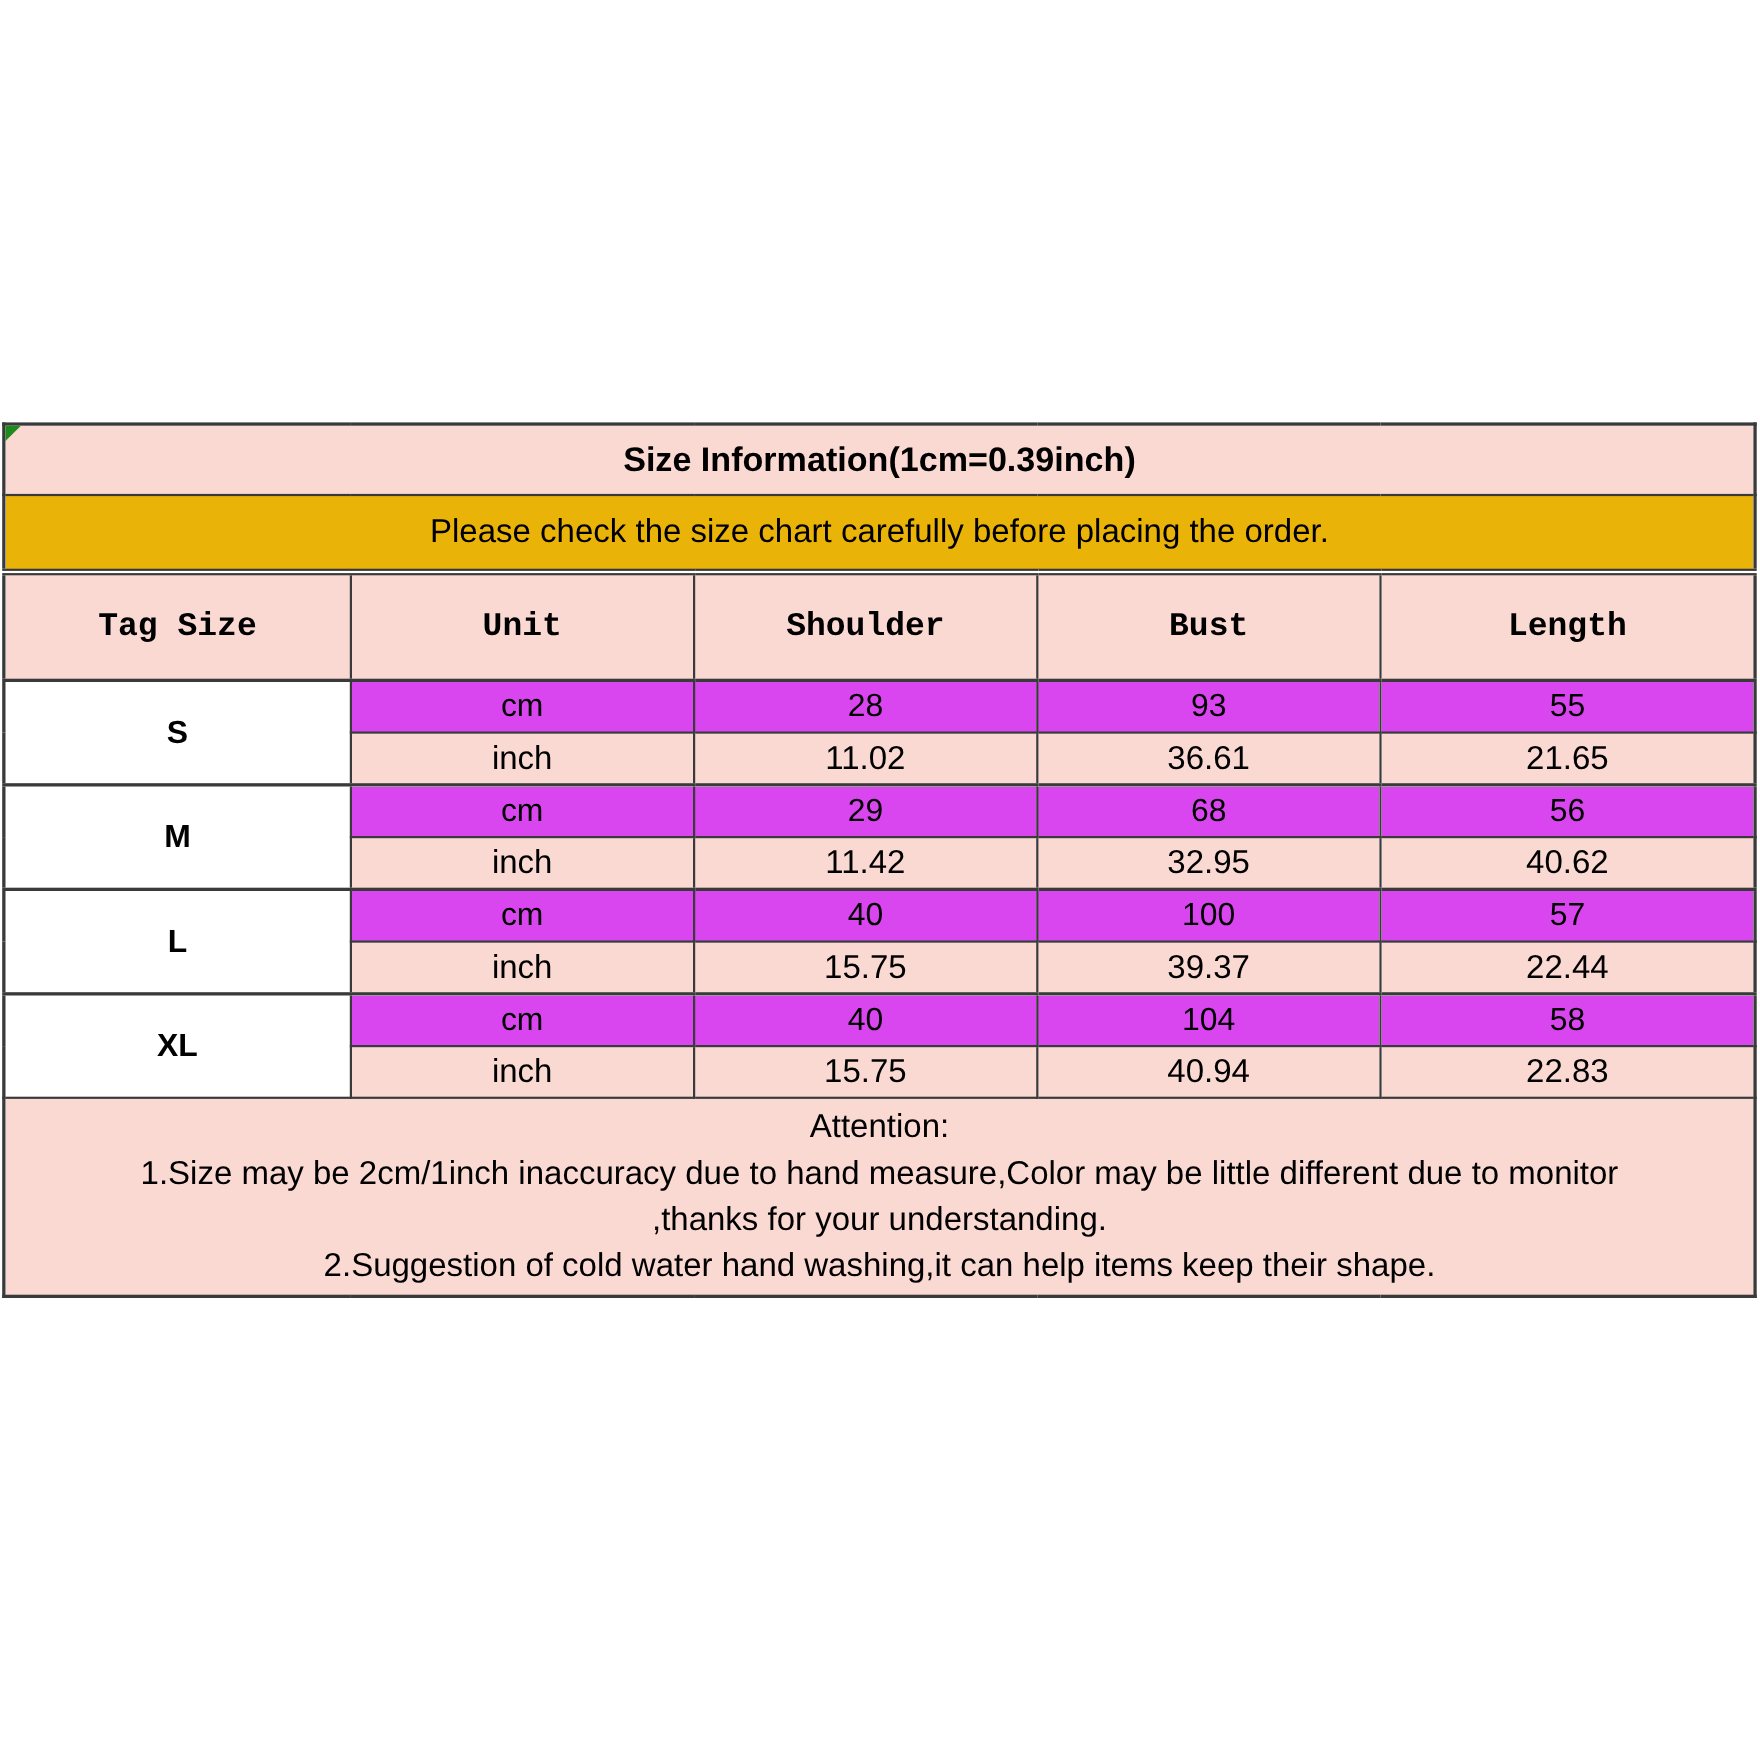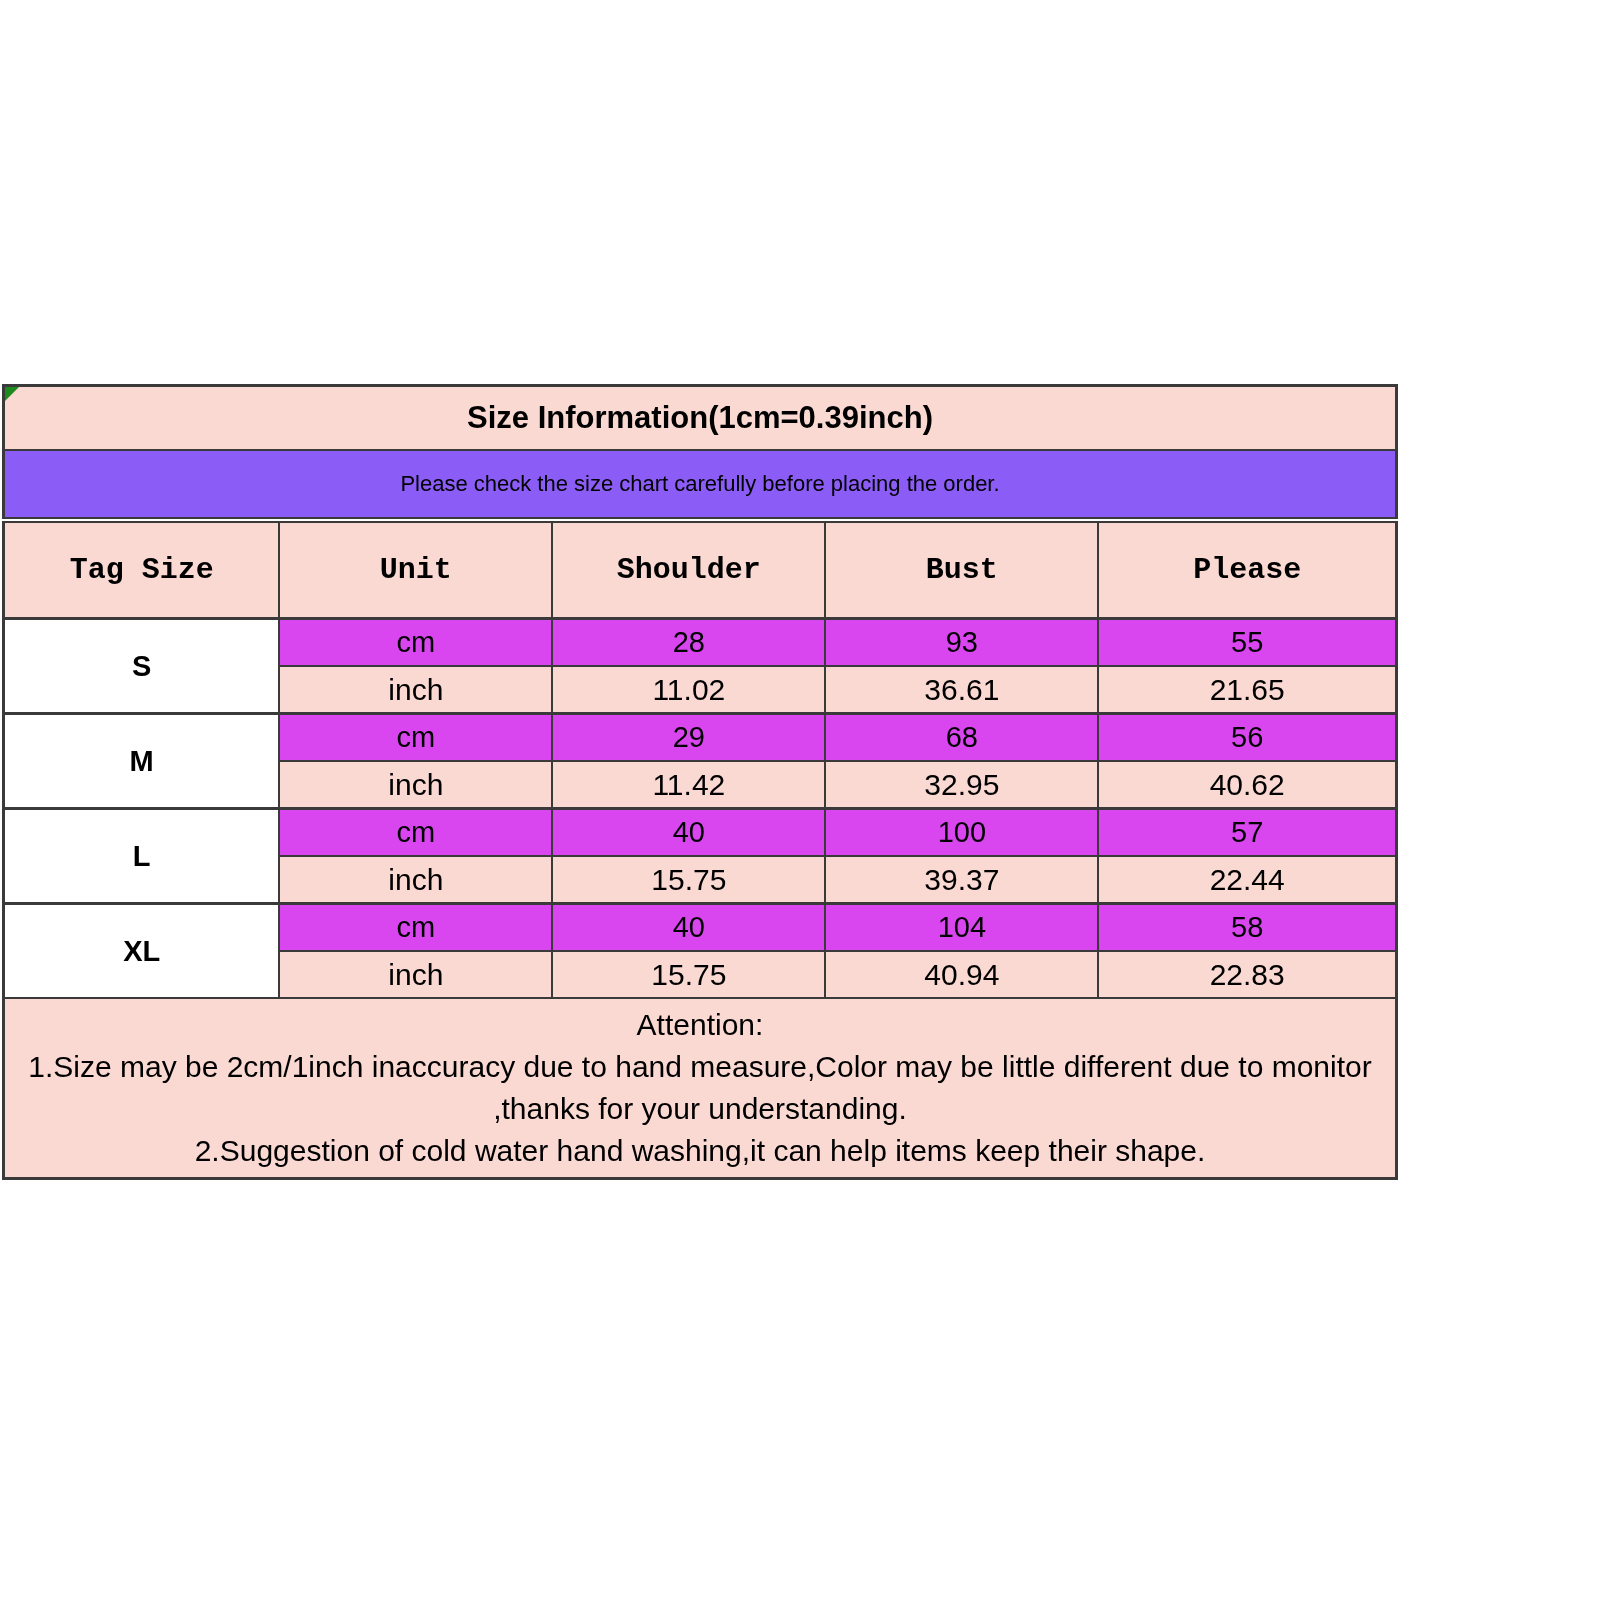--- a/index.html
+++ b/index.html
@@ -13,21 +13,21 @@
     height: 1600px;
     background: #ffffff;
     overflow: hidden;
     font-family: "Liberation Sans", sans-serif;
     color: #000000;
   }
   .size-table-wrap {
     position: absolute;
     left: 2px;
     top: 384px;
-    width: 1396px;
+    width: 1595px;
   }
   table.size-table {
     width: 100%;
     border-collapse: collapse;
     table-layout: fixed;
     border: 3px solid #3a3a3a;
   }
   .size-table td, .size-table th {
     border: 2px solid #3a3a3a;
     text-align: center;
@@ -36,23 +36,23 @@
     overflow: hidden;
   }
   .title-cell {
     background: #FBD9D3;
     height: 62px;
     font-size: 31px;
     font-weight: bold;
     border-bottom: 2px solid #3a3a3a;
   }
   .subtitle-cell {
-    background: #8b5cf6;
+    background: #eab308;
     height: 66px;
-    font-size: 22px;
+    font-size: 30px;
     font-weight: normal;
   }
   .header-row th {
     background: #FBD9D3;
     height: 94px;
     font-size: 30px;
     font-weight: bold;
     border-top: 6px double #3a3a3a;
     border-bottom: 3px solid #3a3a3a;
     font-family: Liberation Mono, monospace;
@@ -118,21 +118,21 @@
           <td class="title-cell" colspan="5">Size Information(1cm=0.39inch)</td>
         </tr>
         <tr>
           <td class="subtitle-cell" colspan="5">Please check the size chart carefully before placing the order.</td>
         </tr>
         <tr class="header-row">
           <th>Tag Size</th>
           <th>Unit</th>
           <th>Shoulder</th>
           <th>Bust</th>
-          <th>Please</th>
+          <th>Length</th>
         </tr>
 
         <tr class="row-cm group-start">
           <td class="tag-cell" rowspan="2">S</td>
           <td>cm</td>
           <td>28</td>
           <td>93</td>
           <td>55</td>
         </tr>
         <tr class="row-inch">

